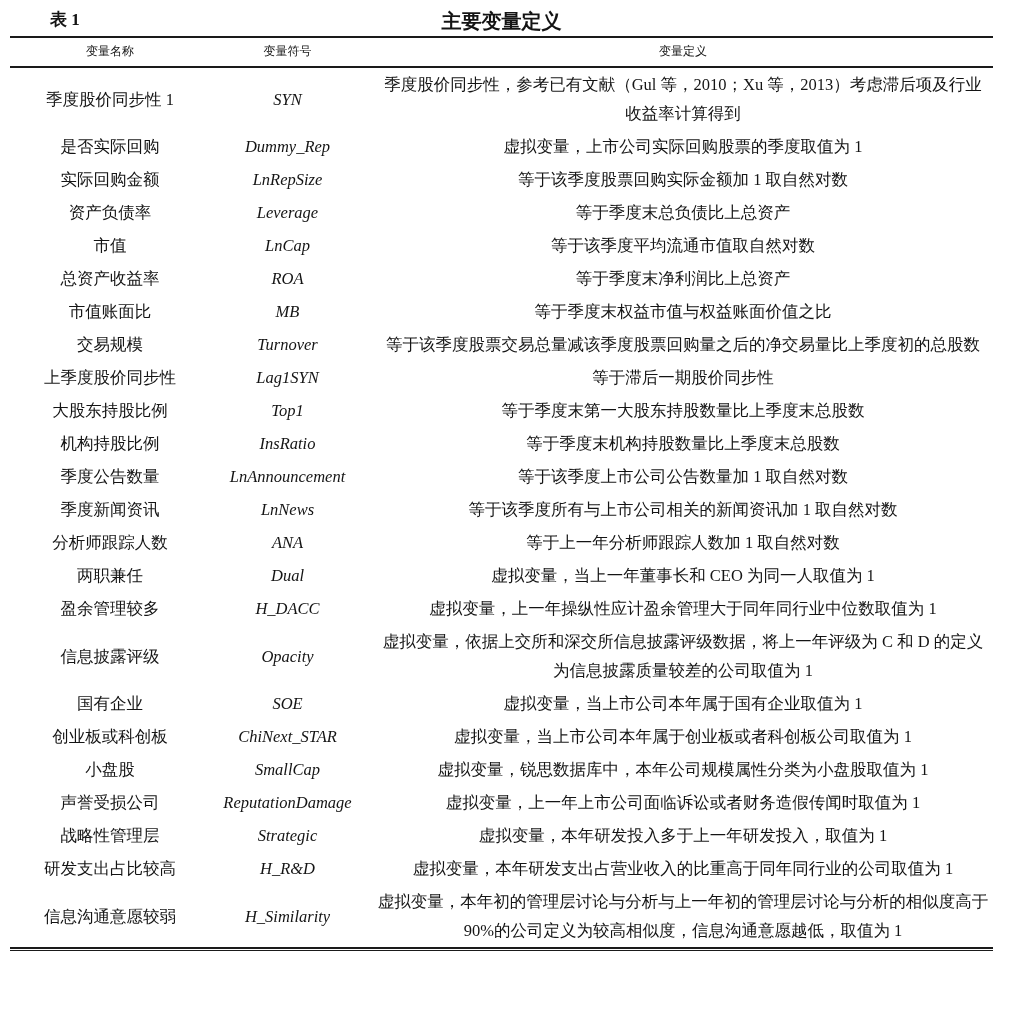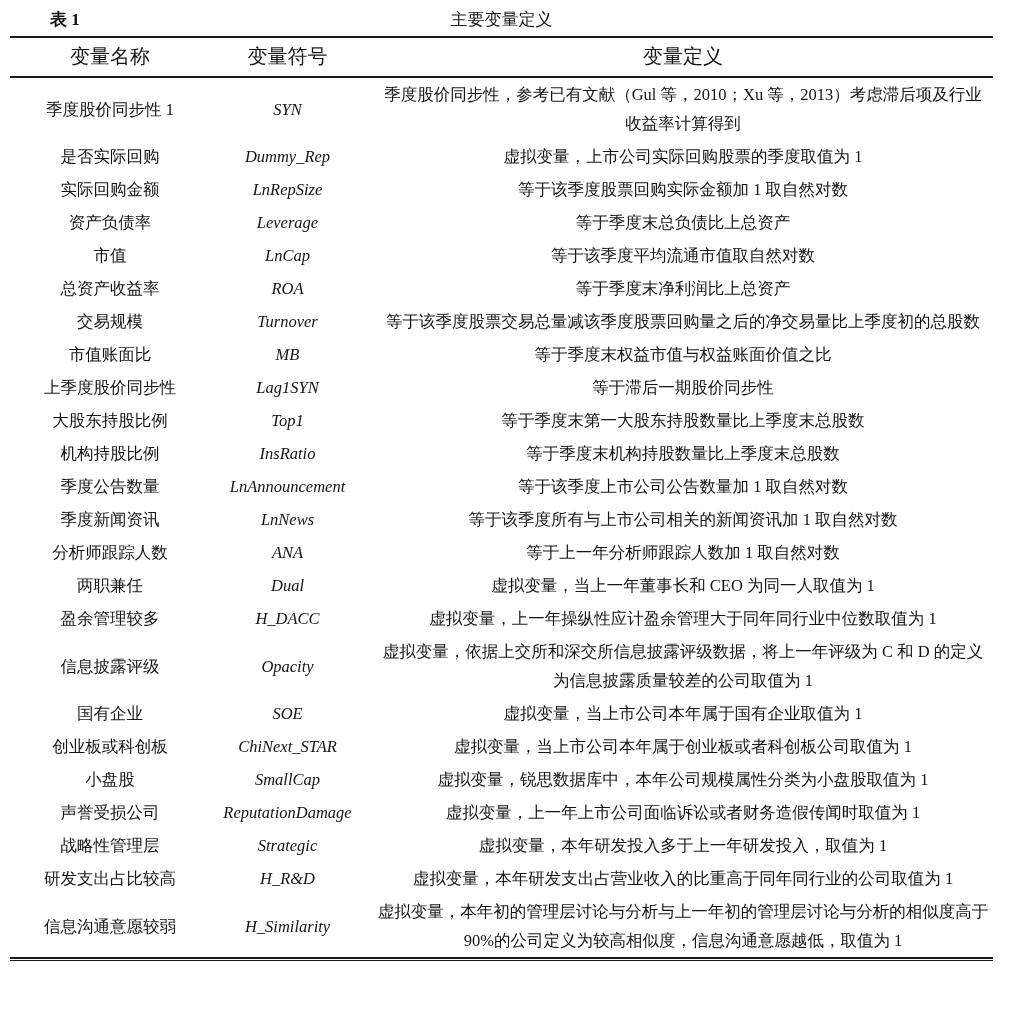--- a/index.html
+++ b/index.html
@@ -20,32 +20,32 @@
   }
   .table-label {
     position: absolute;
     left: 40px;
     top: 3px;
     font-weight: bold;
     font-size: 17px;
   }
   .page-title {
     text-align: center;
-    font-weight: normal;
-    font-size: 17px;
+    font-weight: bold;
+    font-size: 20px;
     padding-top: 3px;
   }
   table.vars {
     width: 100%;
     border-collapse: collapse;
     border-top: 2.5px solid #1a1a1a;
   }
   table.vars thead th {
     font-weight: normal;
-    font-size: 20px;
+    font-size: 12px;
     padding: 5px 0 6px 0;
     border-bottom: 2px solid #1a1a1a;
     text-align: center;
   }
   table.vars tbody td {
     font-size: 16.5px;
     line-height: 29px;
     padding: 2px 0;
     vertical-align: middle;
   }
@@ -107,30 +107,30 @@
           <td class="c1">市值</td>
           <td class="c2">LnCap</td>
           <td class="c3">等于该季度平均流通市值取自然对数</td>
         </tr>
         <tr>
           <td class="c1">总资产收益率</td>
           <td class="c2">ROA</td>
           <td class="c3">等于季度末净利润比上总资产</td>
         </tr>
         <tr>
+          <td class="c1">市值账面比</td>
+          <td class="c2">MB</td>
+          <td class="c3">等于季度末权益市值与权益账面价值之比</td>
+        </tr>
+        <tr>
           <td class="c1">交易规模</td>
           <td class="c2">Turnover</td>
           <td class="c3">等于该季度股票交易总量减该季度股票回购量之后的净交易量比上季度初的总股数</td>
         </tr>
         <tr>
-          <td class="c1">市值账面比</td>
-          <td class="c2">MB</td>
-          <td class="c3">等于季度末权益市值与权益账面价值之比</td>
-        </tr>
-        <tr>
           <td class="c1">上季度股价同步性</td>
           <td class="c2">Lag1SYN</td>
           <td class="c3">等于滞后一期股价同步性</td>
         </tr>
         <tr>
           <td class="c1">大股东持股比例</td>
           <td class="c2">Top1</td>
           <td class="c3">等于季度末第一大股东持股数量比上季度末总股数</td>
         </tr>
         <tr>

